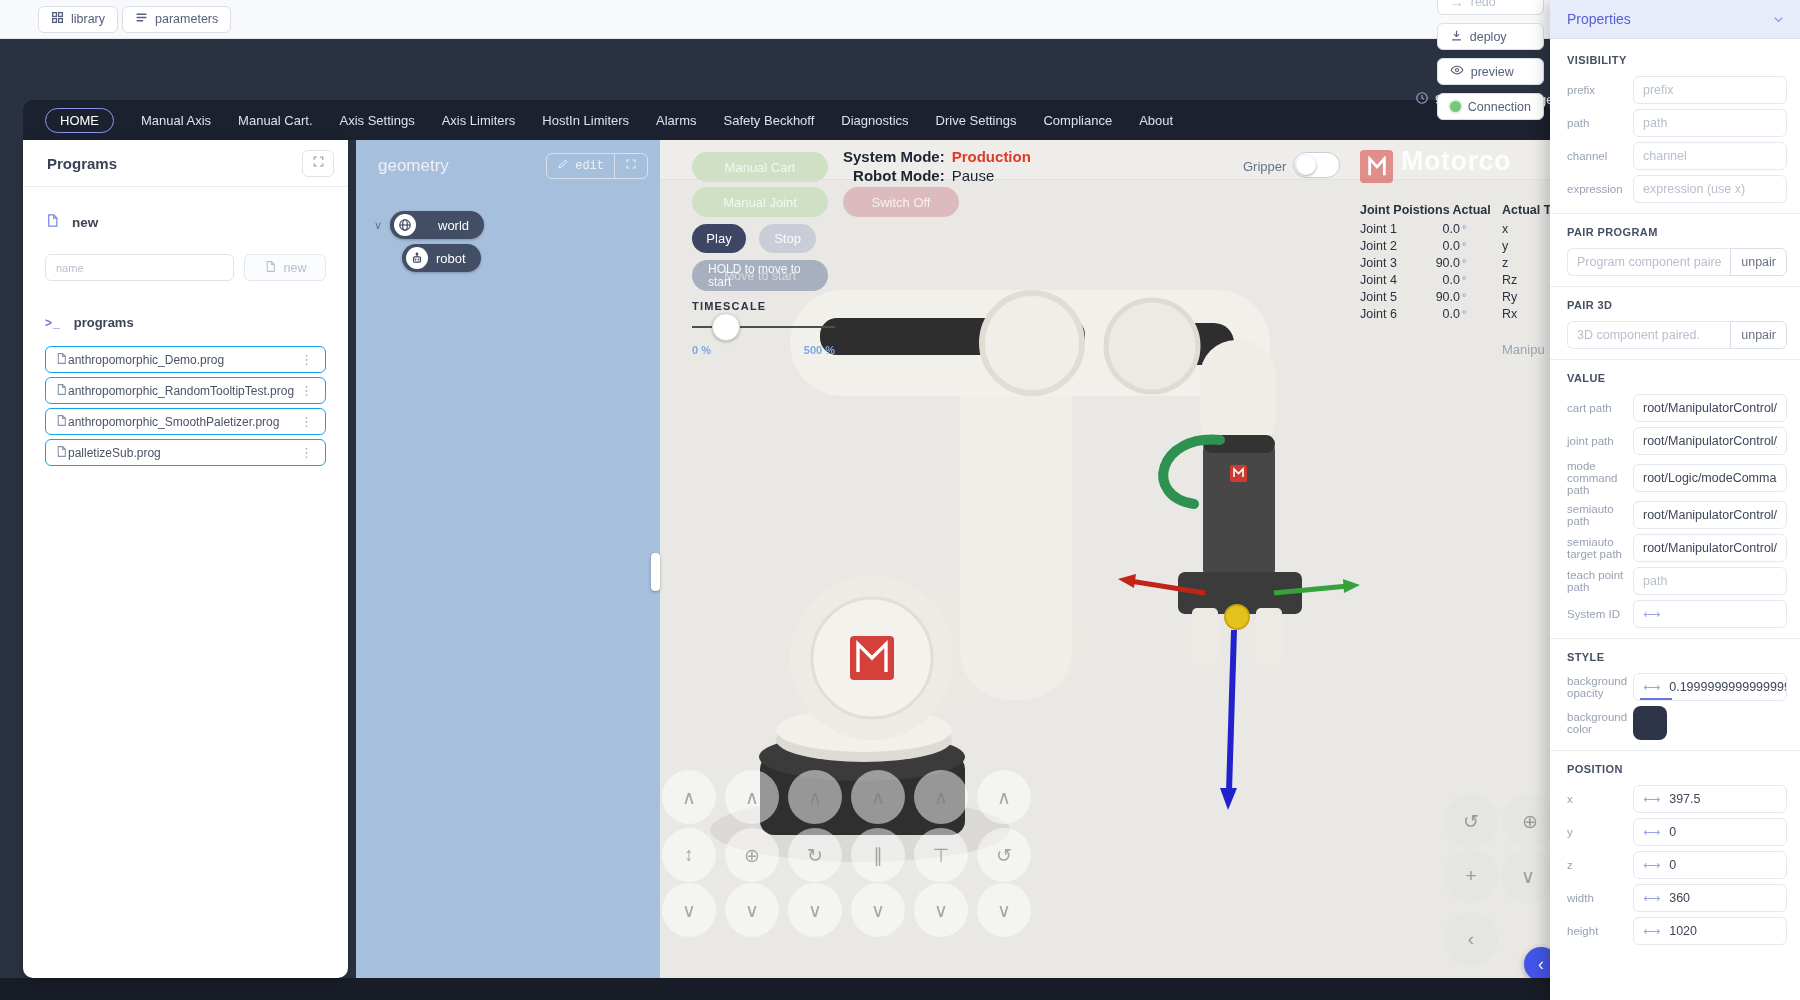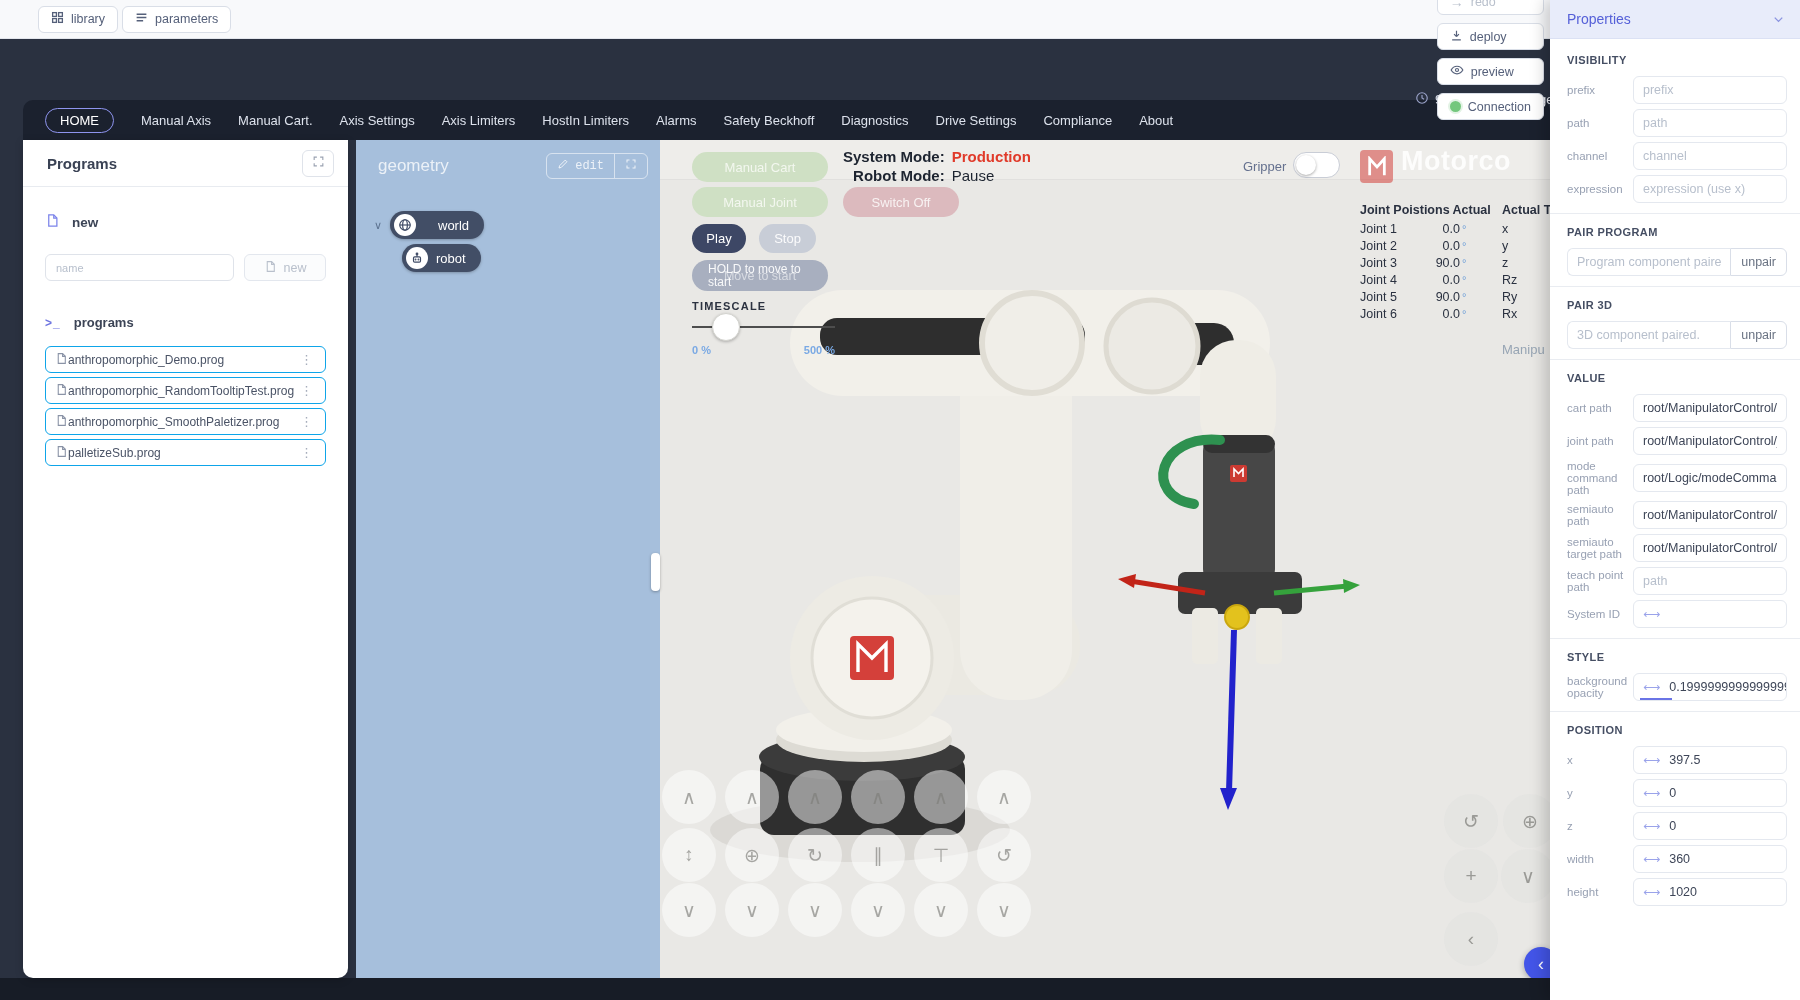--- a/index.html
+++ b/index.html
@@ -629,20 +629,24 @@
 
     <div class="pdiv"></div>
     <div class="sec-title">STYLE</div>
     <div class="prow">
         <span class="plabel">background opacity</span>
       <div class="pinput fake accent">
         <span class="lr">⟷</span>
         <span>0.19999999999999996</span>
       </div>
     </div>
+    <div class="prow tall">
+        <span class="plabel">background color</span>
+      <div class="swatch" style="background-color:#2e3447"></div>
+    </div>
 
     <div class="pdiv"></div>
     <div class="sec-title">POSITION</div>
     <div class="prow">
         <span class="plabel">x</span>
       <div class="pinput fake">
           <span class="lr">⟷</span>
           <span>397.5</span>
         </div>
     </div>

